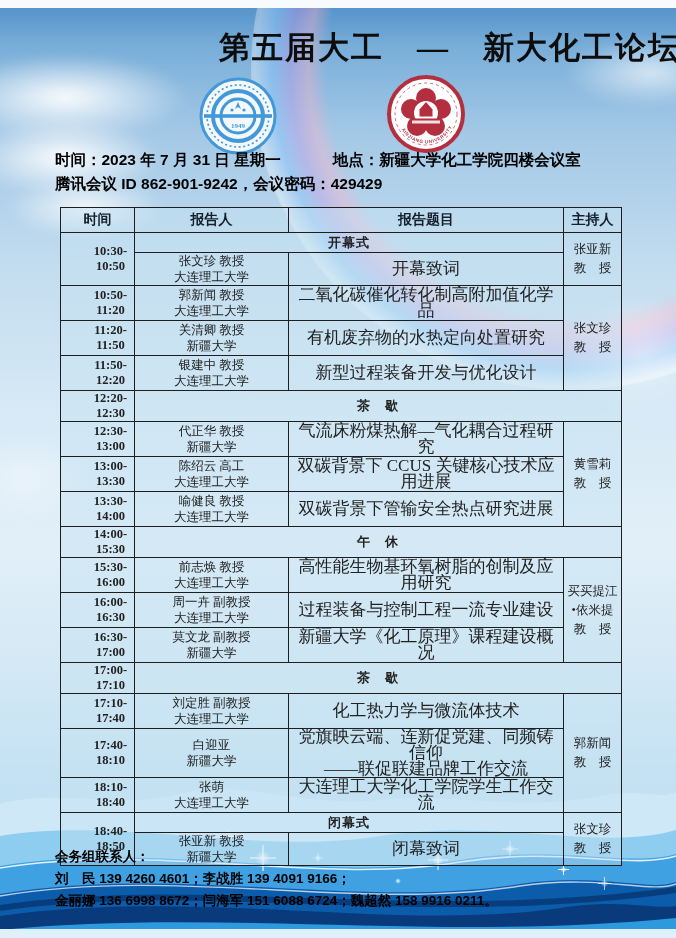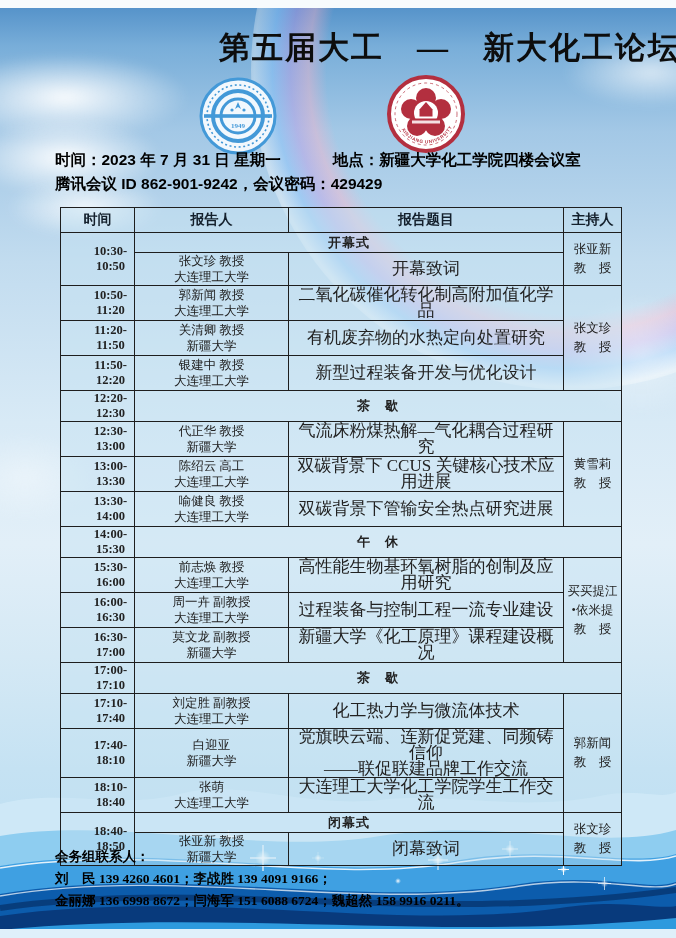--- a/index.html
+++ b/index.html
@@ -48,21 +48,21 @@
     vertical-align:middle;text-align:center;padding:0 2px;overflow:hidden;}
   .schedule th{font-size:14px;font-weight:bold;height:24px;color:#14202c;}
   td.time{font-weight:bold;font-size:12.5px;height:34px;padding-left:28px;}
   td.spk{font-size:12.5px;line-height:16px;}
   td.topic{font-size:17px;line-height:16px;}
   td.host{font-size:12.5px;line-height:19px;}
   td.banner{font-weight:bold;font-size:13px;height:20px;letter-spacing:1px;}
   tr.thin td{height:19px;}
 
   .contacts{position:absolute;left:55px;top:846px;z-index:6;color:#000;
-    font-size:13.5px;font-weight:bold;line-height:22px;font-family:Liberation Serif, serif;}
+    font-size:13.5px;font-weight:bold;line-height:22px;}
 
   .waves{position:absolute;left:0;bottom:0;width:676px;height:180px;z-index:2;}
   .bottom-strip{position:absolute;left:0;bottom:0;width:676px;height:9px;background:#dff0fb;z-index:3;}
 
   .sparkle{position:absolute;z-index:4;
     background:
       radial-gradient(circle,rgba(255,255,255,1) 0%,rgba(255,255,255,.55) 16%,transparent 42%),
       linear-gradient(0deg,transparent 45%,rgba(255,255,255,.95) 50%,transparent 55%),
       linear-gradient(90deg,transparent 45%,rgba(255,255,255,.95) 50%,transparent 55%);}
   .s1{left:250px;top:845px;width:26px;height:26px;}

